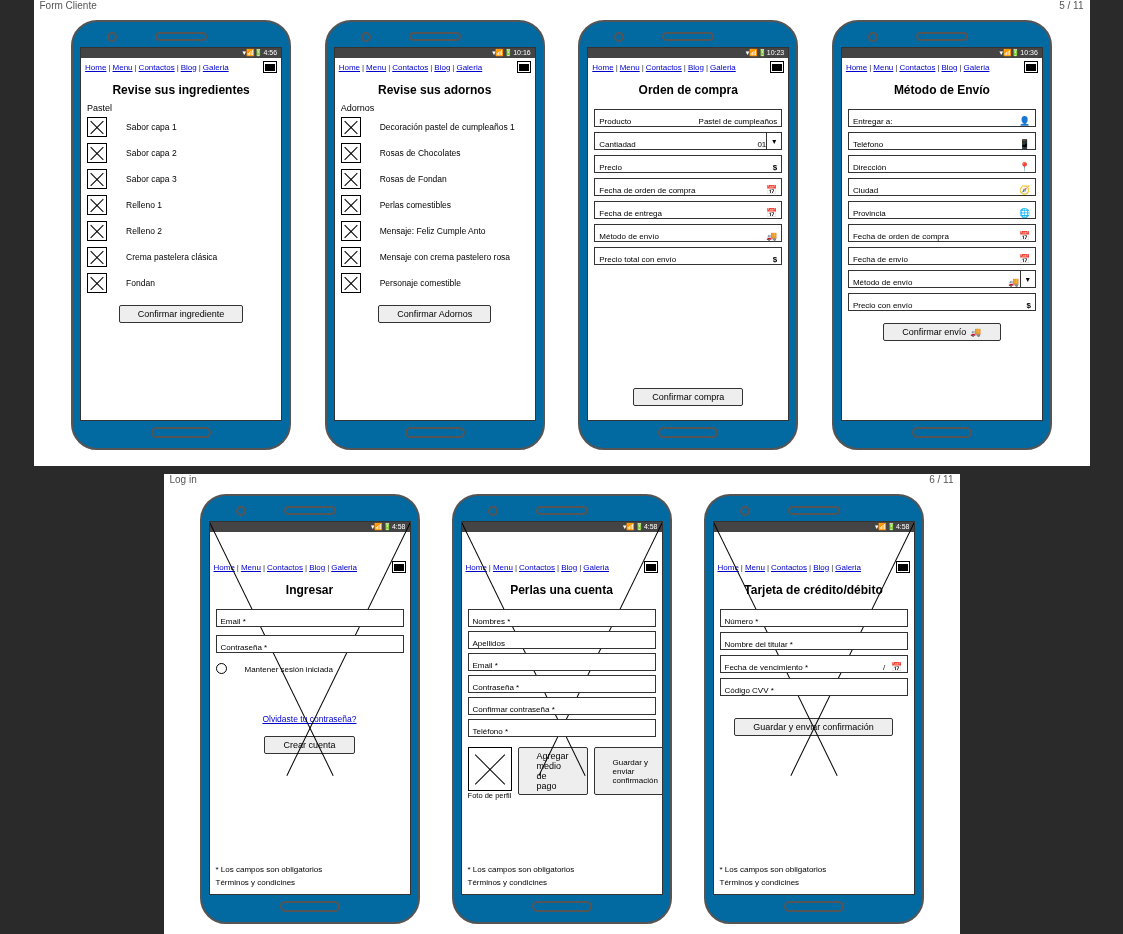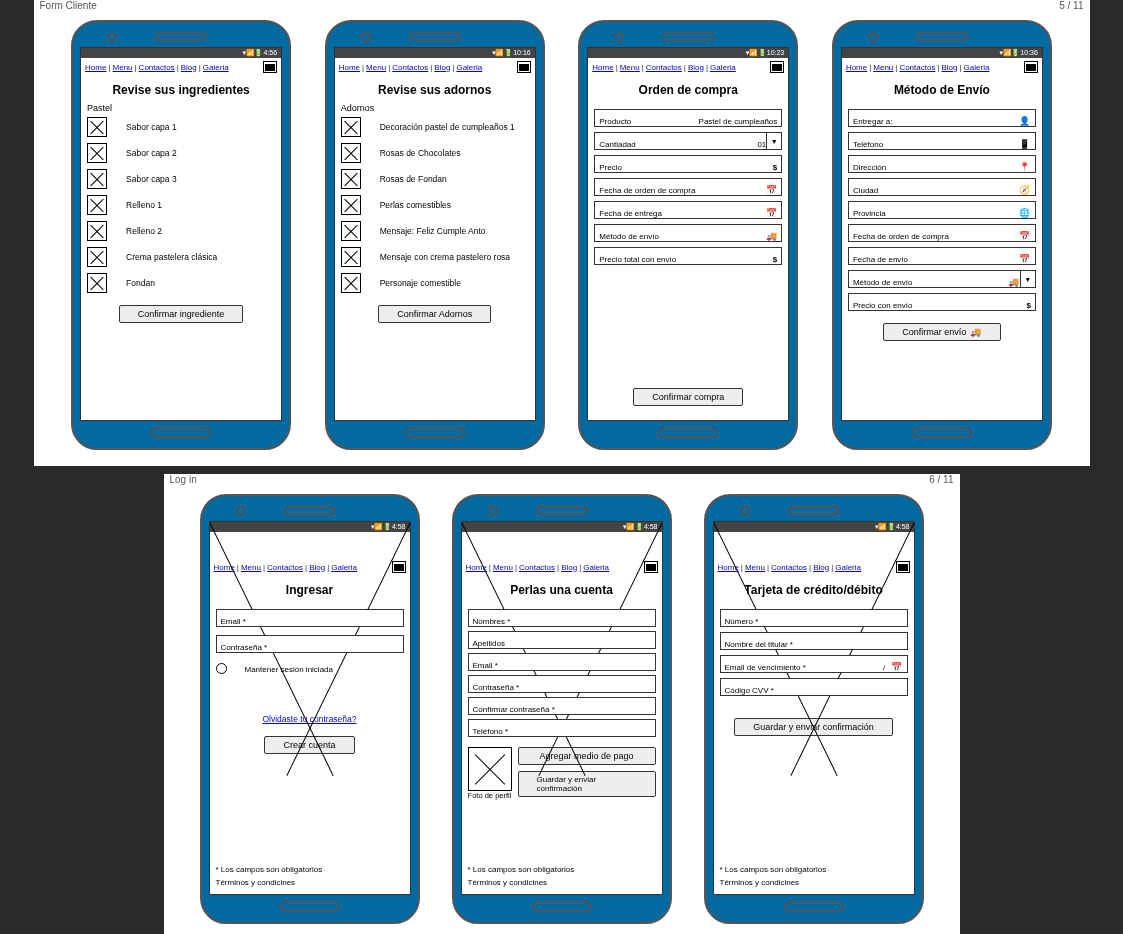--- a/index.html
+++ b/index.html
@@ -392,21 +392,21 @@
             </div>
           <div class="field">
               <span>Teléfono *</span>
             </div>
         </div>
         <div style="display:flex;gap:6px;padding:4px 6px;align-items:flex-start">
           <div>
             <div class="photo"></div>
             <div style="font-size:7.5px;text-align:center">Foto de perfil</div>
           </div>
-          <div style="flex:1;display:flex;flex-direction:column;gap:6px">
+          <div style="flex:1;display:flex;flex-direction:row;gap:6px">
             <span class="btn" style="justify-content:center">Agregar medio de pago</span>
             <span class="btn" style="justify-content:center;font-size:8px">Guardar y enviar confirmación</span>
           </div>
         </div>
         <div class="footnotes">
           <div>* Los campos son obligatorios</div>
           <div>Términos y condicines</div>
         </div>
       </div>
       <div class="homebtn"></div>
@@ -433,21 +433,21 @@
         </div>
         <div class="title">Tarjeta de crédito/débito</div>
         <div class="fieldlist" style="gap:5px">
           <div class="field">
               <span>Número *</span>
             </div>
           <div class="field">
               <span>Nombre del titular *</span>
             </div>
           <div class="field">
-              <span>Email de vencimiento *</span>
+              <span>Fecha de vencimiento *</span>
               <span class="right">/</span>
               <span class="right cal" style="margin-left:6px"></span>
             </div>
           <div class="field">
               <span>Código CVV *</span>
             </div>
         </div>
         <div class="center" style="margin-top:10px">
             <span class="btn">Guardar y enviar confirmación</span>
           </div>

